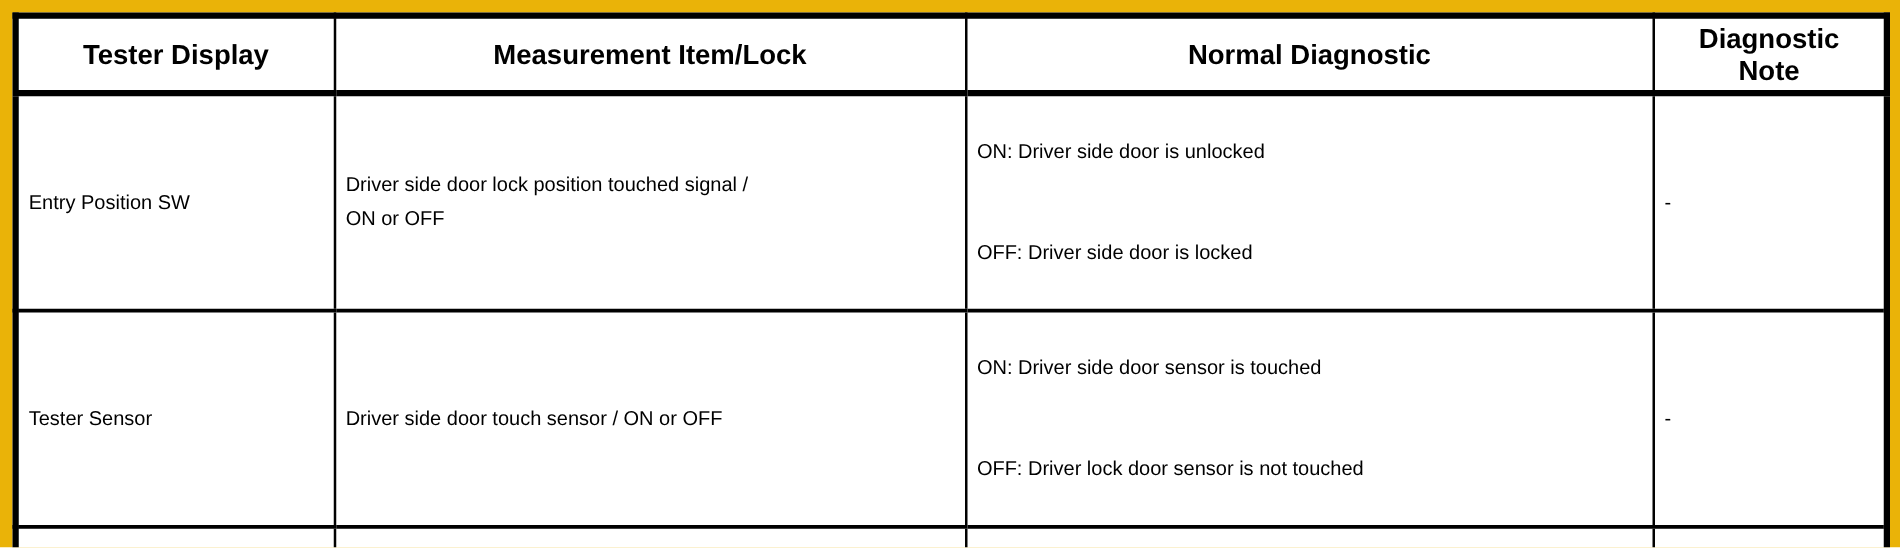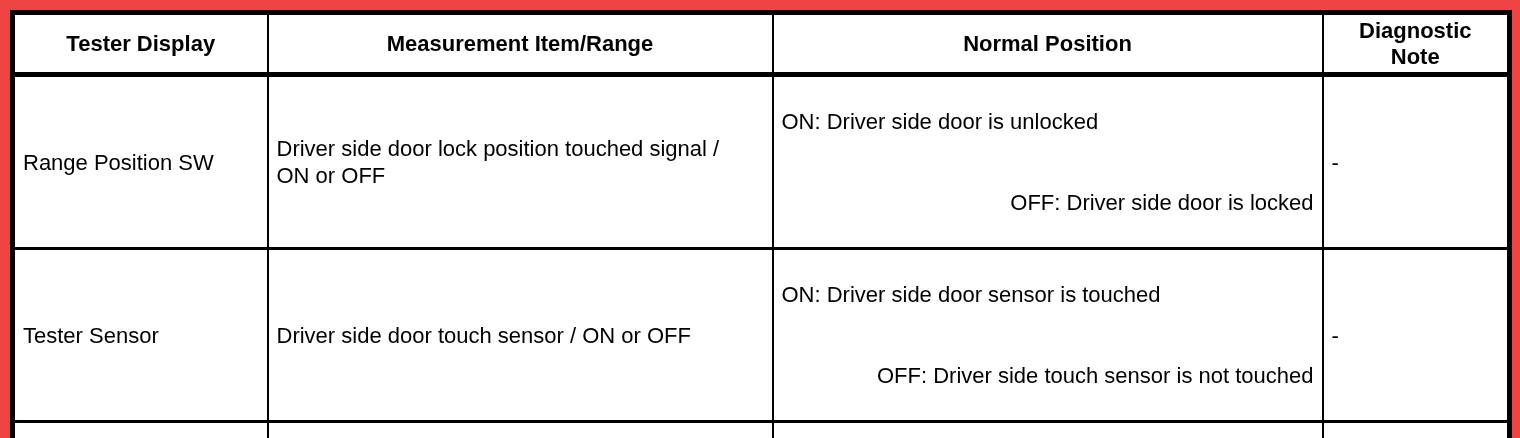--- a/index.html
+++ b/index.html
@@ -8,21 +8,21 @@
     background: #ffffff;
     width: 1520px;
     height: 438px;
     font-family: "Liberation Sans", sans-serif;
     color: #000000;
   }
   .page {
     position: relative;
     width: 1520px;
     height: 438px;
-    background: #ef4444;
+    background: #eab308;
     overflow: hidden;
   }
   table.diag {
     position: absolute;
     left: 10px;
     top: 10px;
     width: 1497px;
     border-collapse: collapse;
     table-layout: fixed;
     background: #ffffff;
@@ -44,71 +44,71 @@
     height: 62px;
     line-height: 26px;
     white-space: pre-line;
     padding: 2px 4px;
   }
   table.diag td {
     border-left: 2px solid #000000;
     border-right: 2px solid #000000;
     border-top: 3px solid #000000;
     border-bottom: 3px solid #000000;
-    font-size: 22px;
+    font-size: 16px;
     font-weight: normal;
     vertical-align: middle;
     text-align: left;
     line-height: 27px;
     padding: 4px 8px;
     white-space: pre-line;
     overflow: hidden;
   }
   tr.row-1 td { height: 95px; }
   tr.row-2 td { height: 94px; }
   tr.row-3 td { height: 156px; }
-  td.cond .cond-off { margin-top: 27px; text-align: right; }
+  td.cond .cond-off { margin-top: 27px; }
 </style>
 </head>
 <body>
 
 <div class="page">
   <table class="diag">
     <colgroup>
       <col style="width:255px">
       <col style="width:505px">
       <col style="width:550px">
       <col style="width:187px">
     </colgroup>
     <thead>
       <tr>
         <th>Tester Display</th>
-        <th>Measurement Item/Range</th>
-        <th>Normal Position</th>
+        <th>Measurement Item/Lock</th>
+        <th>Normal Diagnostic</th>
         <th>Diagnostic
 Note</th>
       </tr>
     </thead>
     <tbody>
       <tr class="row-1">
-        <td>Range Position SW</td>
+        <td>Entry Position SW</td>
         <td>Driver side door lock position touched signal /
 ON or OFF</td>
         <td class="cond">
           <div class="cond-on">ON: Driver side door is unlocked</div>
           <div class="cond-off">OFF: Driver side door is locked</div>
         </td>
         <td>-</td>
       </tr>
       <tr class="row-2">
         <td>Tester Sensor</td>
         <td>Driver side door touch sensor / ON or OFF</td>
         <td class="cond">
           <div class="cond-on">ON: Driver side door sensor is touched</div>
-          <div class="cond-off">OFF: Driver side touch sensor is not touched</div>
+          <div class="cond-off">OFF: Driver lock door sensor is not touched</div>
         </td>
         <td>-</td>
       </tr>
       <tr class="row-3">
         <td>Outside Handle
 Trigger SW</td>
         <td>Driver side door outside handle lock switch /
 ON or OFF</td>
         <td class="cond">
           

